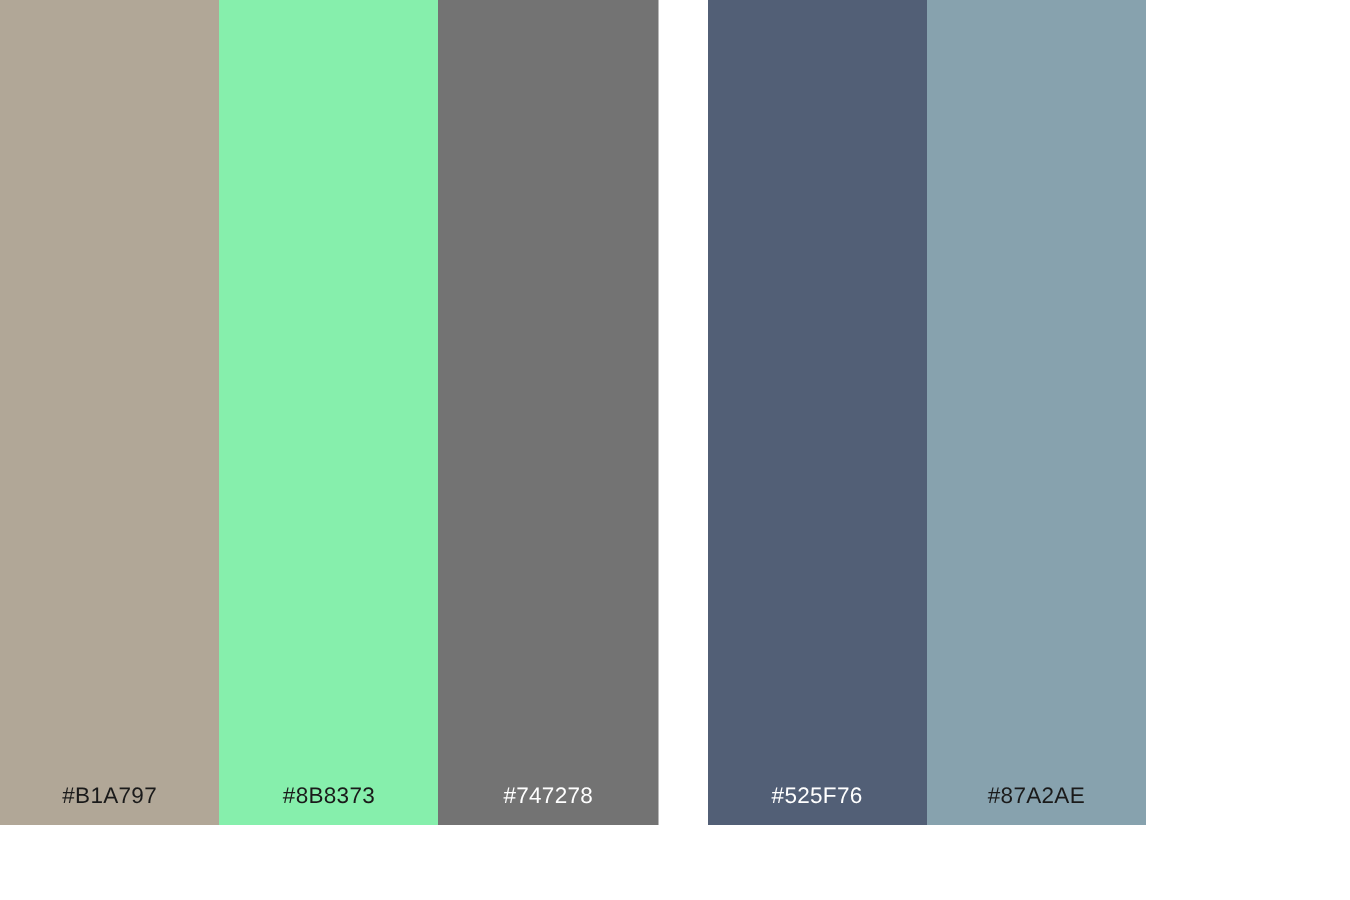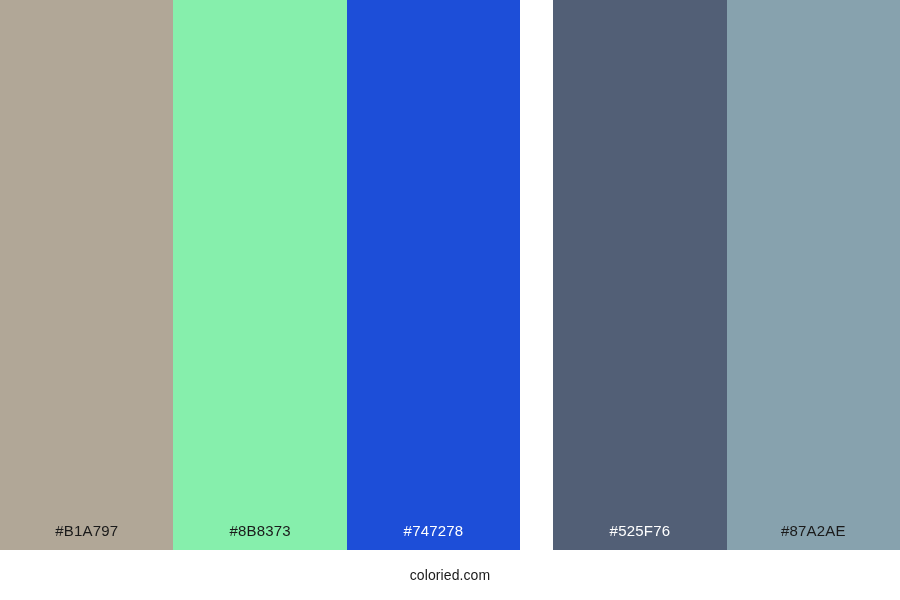--- a/index.html
+++ b/index.html
@@ -17,21 +17,21 @@
 
   #palette-page {
     width: 900px;
     height: 600px;
     display: flex;
     flex-direction: column;
     background: #ffffff;
   }
 
   #swatch-strip {
-    width: 900px;
+    width: 764px;
     height: 550px;
     display: flex;
     flex-direction: row;
     align-items: center;
   }
 
   .swatch {
     flex: 1 1 180px;
     width: 180px;
     height: 550px;
@@ -81,31 +81,28 @@
   <div id="swatch-strip">
 
     <div class="swatch" style="background-color: rgb(177, 167, 151);">
       <span class="swatch-label" style="color: rgb(26, 26, 26);">#B1A797</span>
     </div>
 
     <div class="swatch" style="background-color: #86efac;">
       <span class="swatch-label" style="color: rgb(26, 26, 26);">#8B8373</span>
     </div>
 
-    <div class="swatch" style="background-color: #1d4ed8;">
+    <div class="swatch" style="background-color: #737373;">
       <span class="swatch-label" style="color: rgb(255, 255, 255);">#747278</span>
     </div>
 
     <div class="swatch" style="background-color: rgb(82, 95, 118); margin-left: 33px;">
       <span class="swatch-label" style="color: rgb(255, 255, 255);">#525F76</span>
     </div>
 
     <div class="swatch" style="background-color: rgb(135, 162, 174);">
       <span class="swatch-label" style="color: rgb(26, 26, 26);">#87A2AE</span>
     </div>
 
   </div>
 
-  <div id="footer-bar">
-    <span id="site-credit" style="color: rgb(26, 26, 26);">coloried.com</span>
-  </div>
 
 </div>
 
 </body></html>

